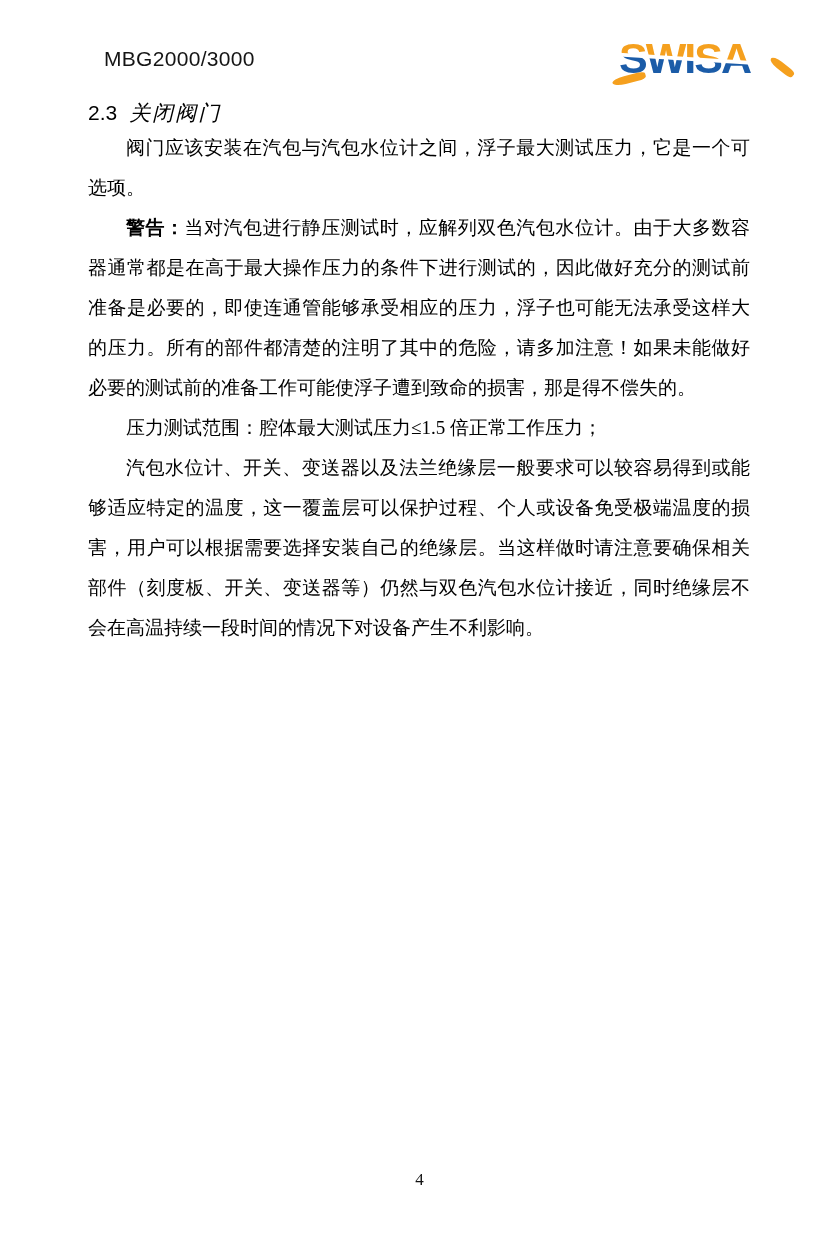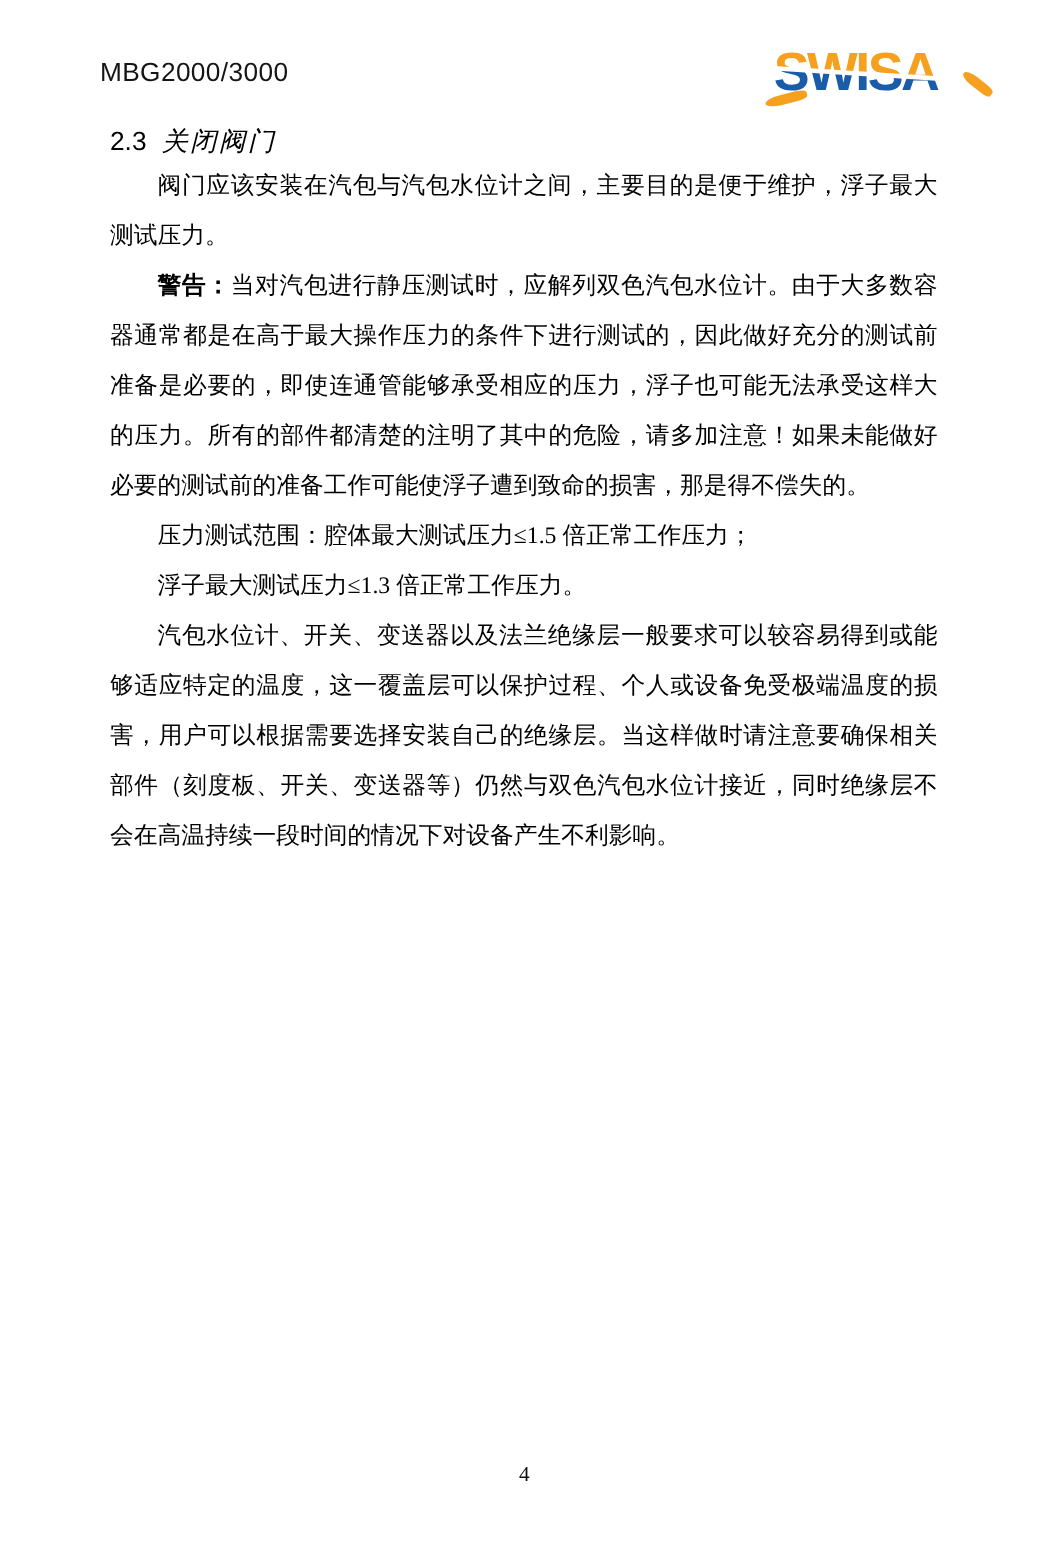--- a/index.html
+++ b/index.html
@@ -12,21 +12,21 @@
     font-family: "Liberation Serif", "DejaVu Serif", serif;
     color: #000;
     overflow: hidden;
     border-bottom: 2px solid #f1f1f1;
   }
 
   
   .header {
     position: absolute;
     top: 38px;
-    left: 80px;
+    left: 104px;
     right: 52px;
     height: 42px;
     display: flex;
     justify-content: space-between;
     align-items: center;
   }
   .doc-code {
     font-family: "Liberation Sans", "DejaVu Sans", sans-serif;
     font-size: 21px;
     color: #151515;
@@ -121,27 +121,26 @@
       <span class="logo-tail logo-tail-right" style="background: rgb(245, 160, 30);"></span>
     </div>
   </div>
 
   <div class="content">
 
 
     <p class="heading mt-sec">
       <span class="num">2.3</span><span class="title">关闭阀门</span>
     </p>
-    <p class="indent mt-para">阀门应该安装在汽包与汽包水位计之间，主要目的是便于维护，浮子最大测试压力。</p>
+    <p class="indent mt-para">阀门应该安装在汽包与汽包水位计之间，浮子最大测试压力，它是一个可选项。</p>
 
     <p class="indent mt-para">
       <span class="warning-label">警告：</span><span>当对汽包进行静压测试时，应解列双色汽包水位计。由于大多数容器通常都是在高于最大操作压力的条件下进行测试的，因此做好充分的测试前准备是必要的，即使连通管能够承受相应的压力，浮子也可能无法承受这样大的压力。所有的部件都清楚的注明了其中的危险，请多加注意！如果未能做好必要的测试前的准备工作可能使浮子遭到致命的损害，那是得不偿失的。</span>
     </p>
     <p class="indent mt-range">压力测试范围：腔体最大测试压力≤1.5 倍正常工作压力；</p>
-    <p class="indent">浮子最大测试压力≤1.3 倍正常工作压力。</p>
 
     <p class="indent mt-para">汽包水位计、开关、变送器以及法兰绝缘层一般要求可以较容易得到或能够适应特定的温度，这一覆盖层可以保护过程、个人或设备免受极端温度的损害，用户可以根据需要选择安装自己的绝缘层。当这样做时请注意要确保相关部件（刻度板、开关、变送器等）仍然与双色汽包水位计接近，同时绝缘层不会在高温持续一段时间的情况下对设备产生不利影响。</p>
 
   </div>
 
   <div class="page-num">4</div>
 
 </div>
 
 </body></html>

